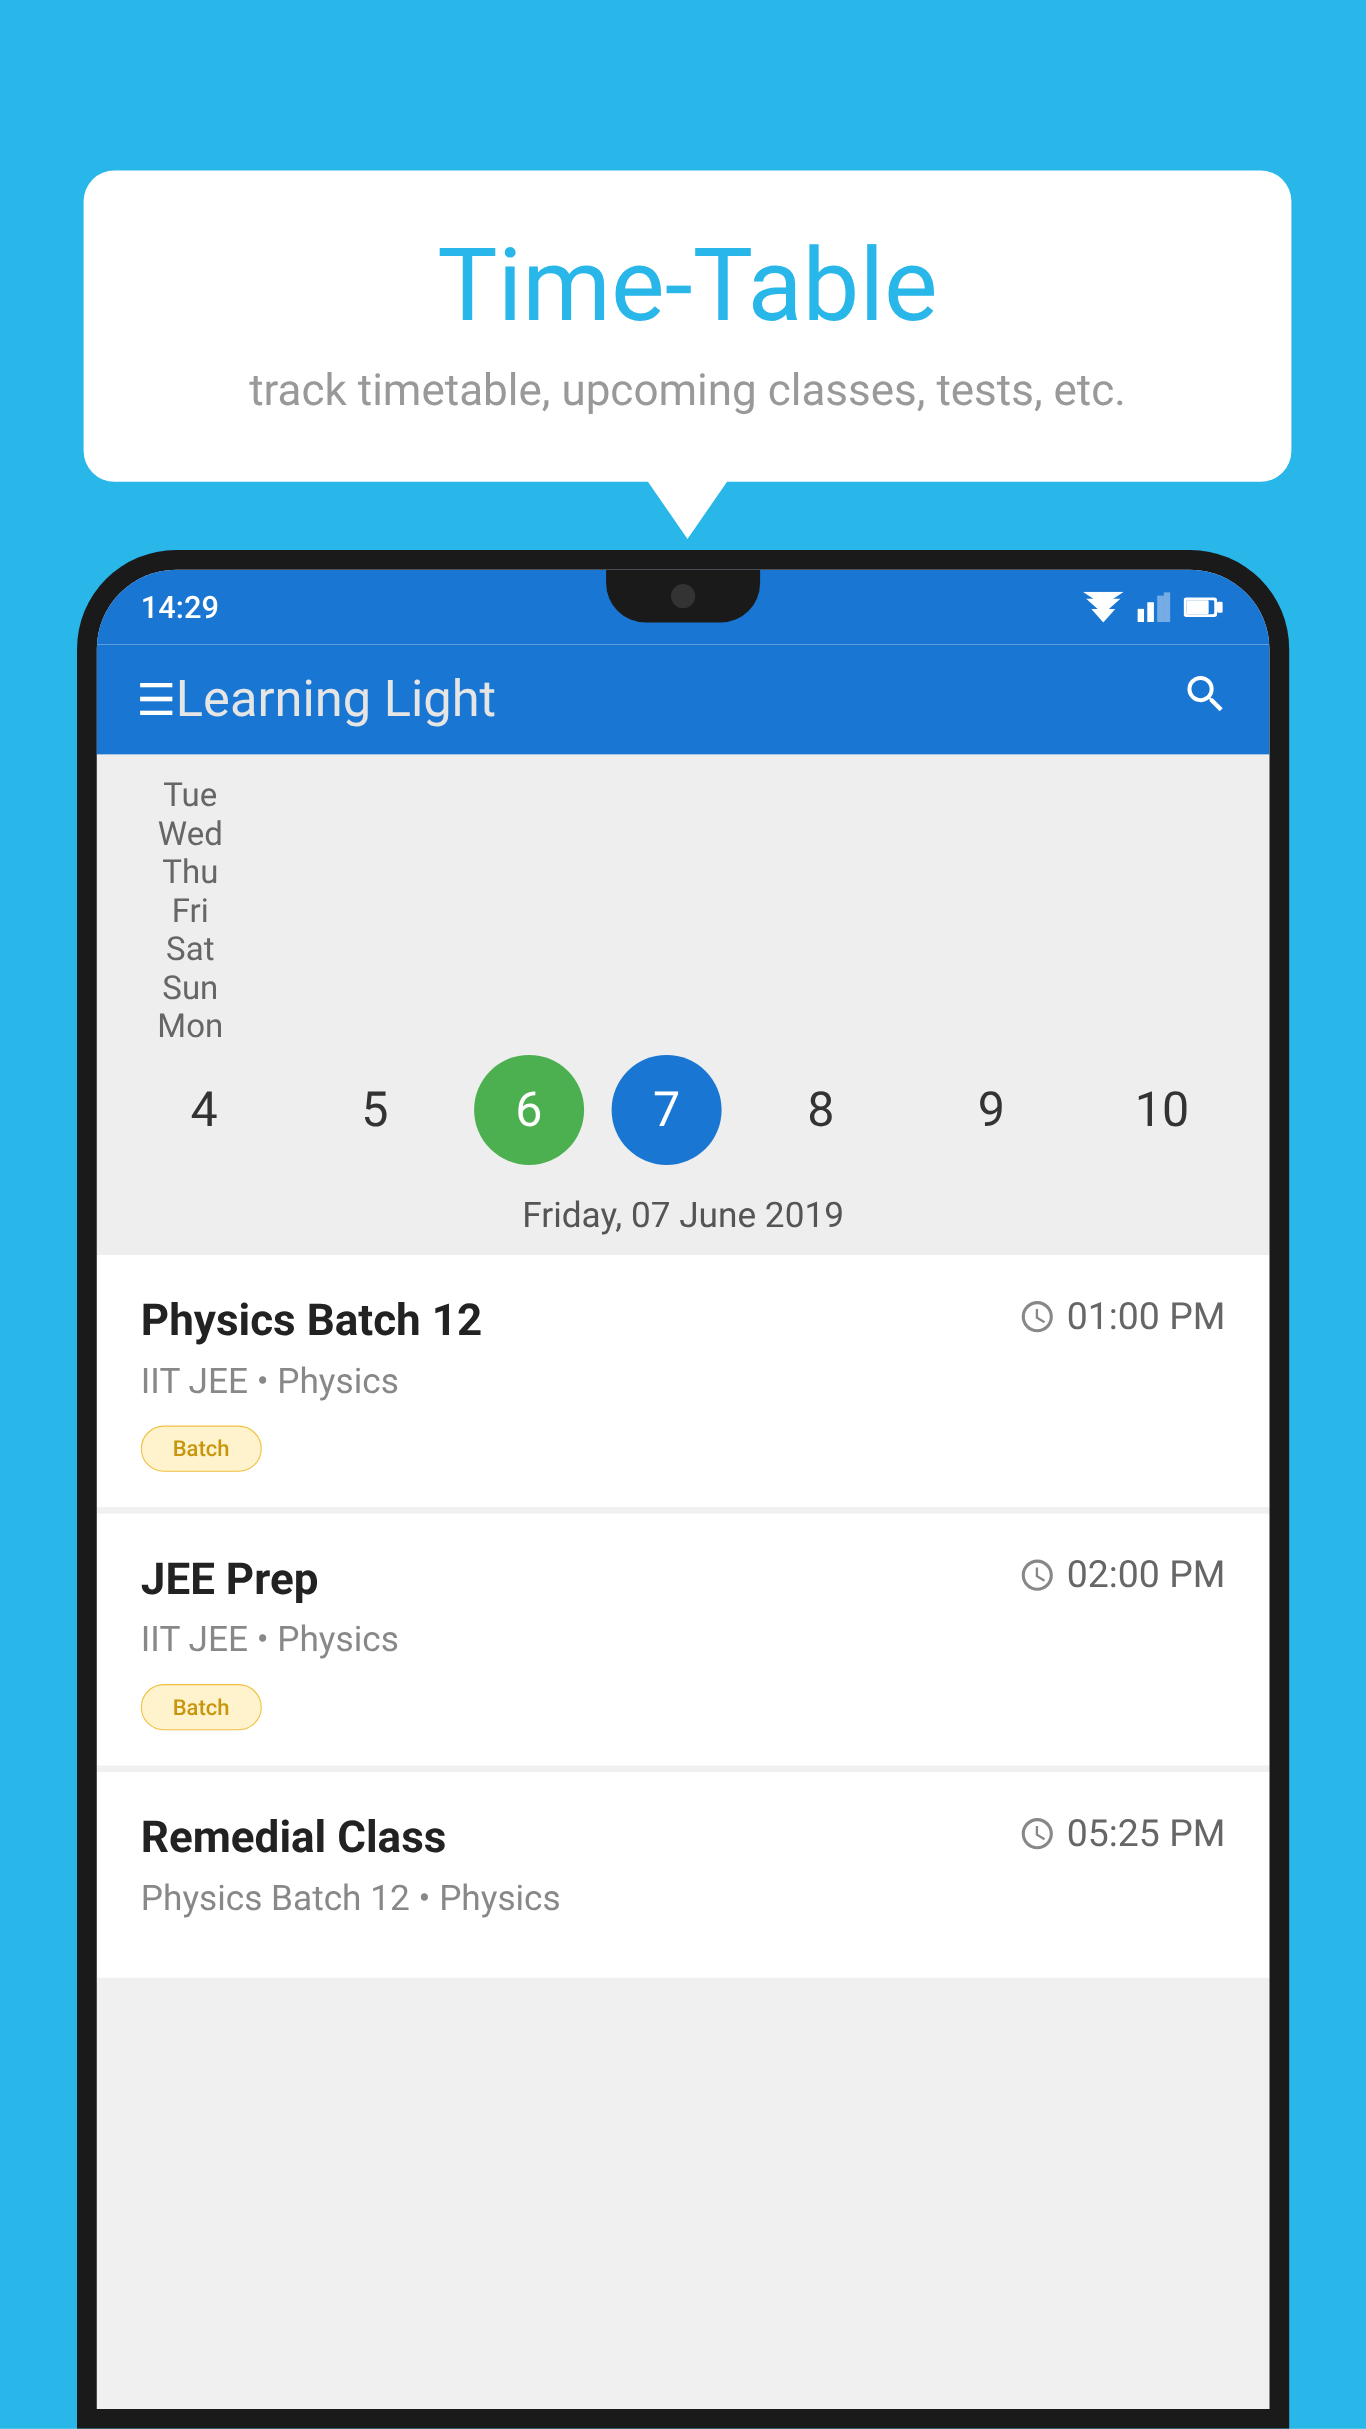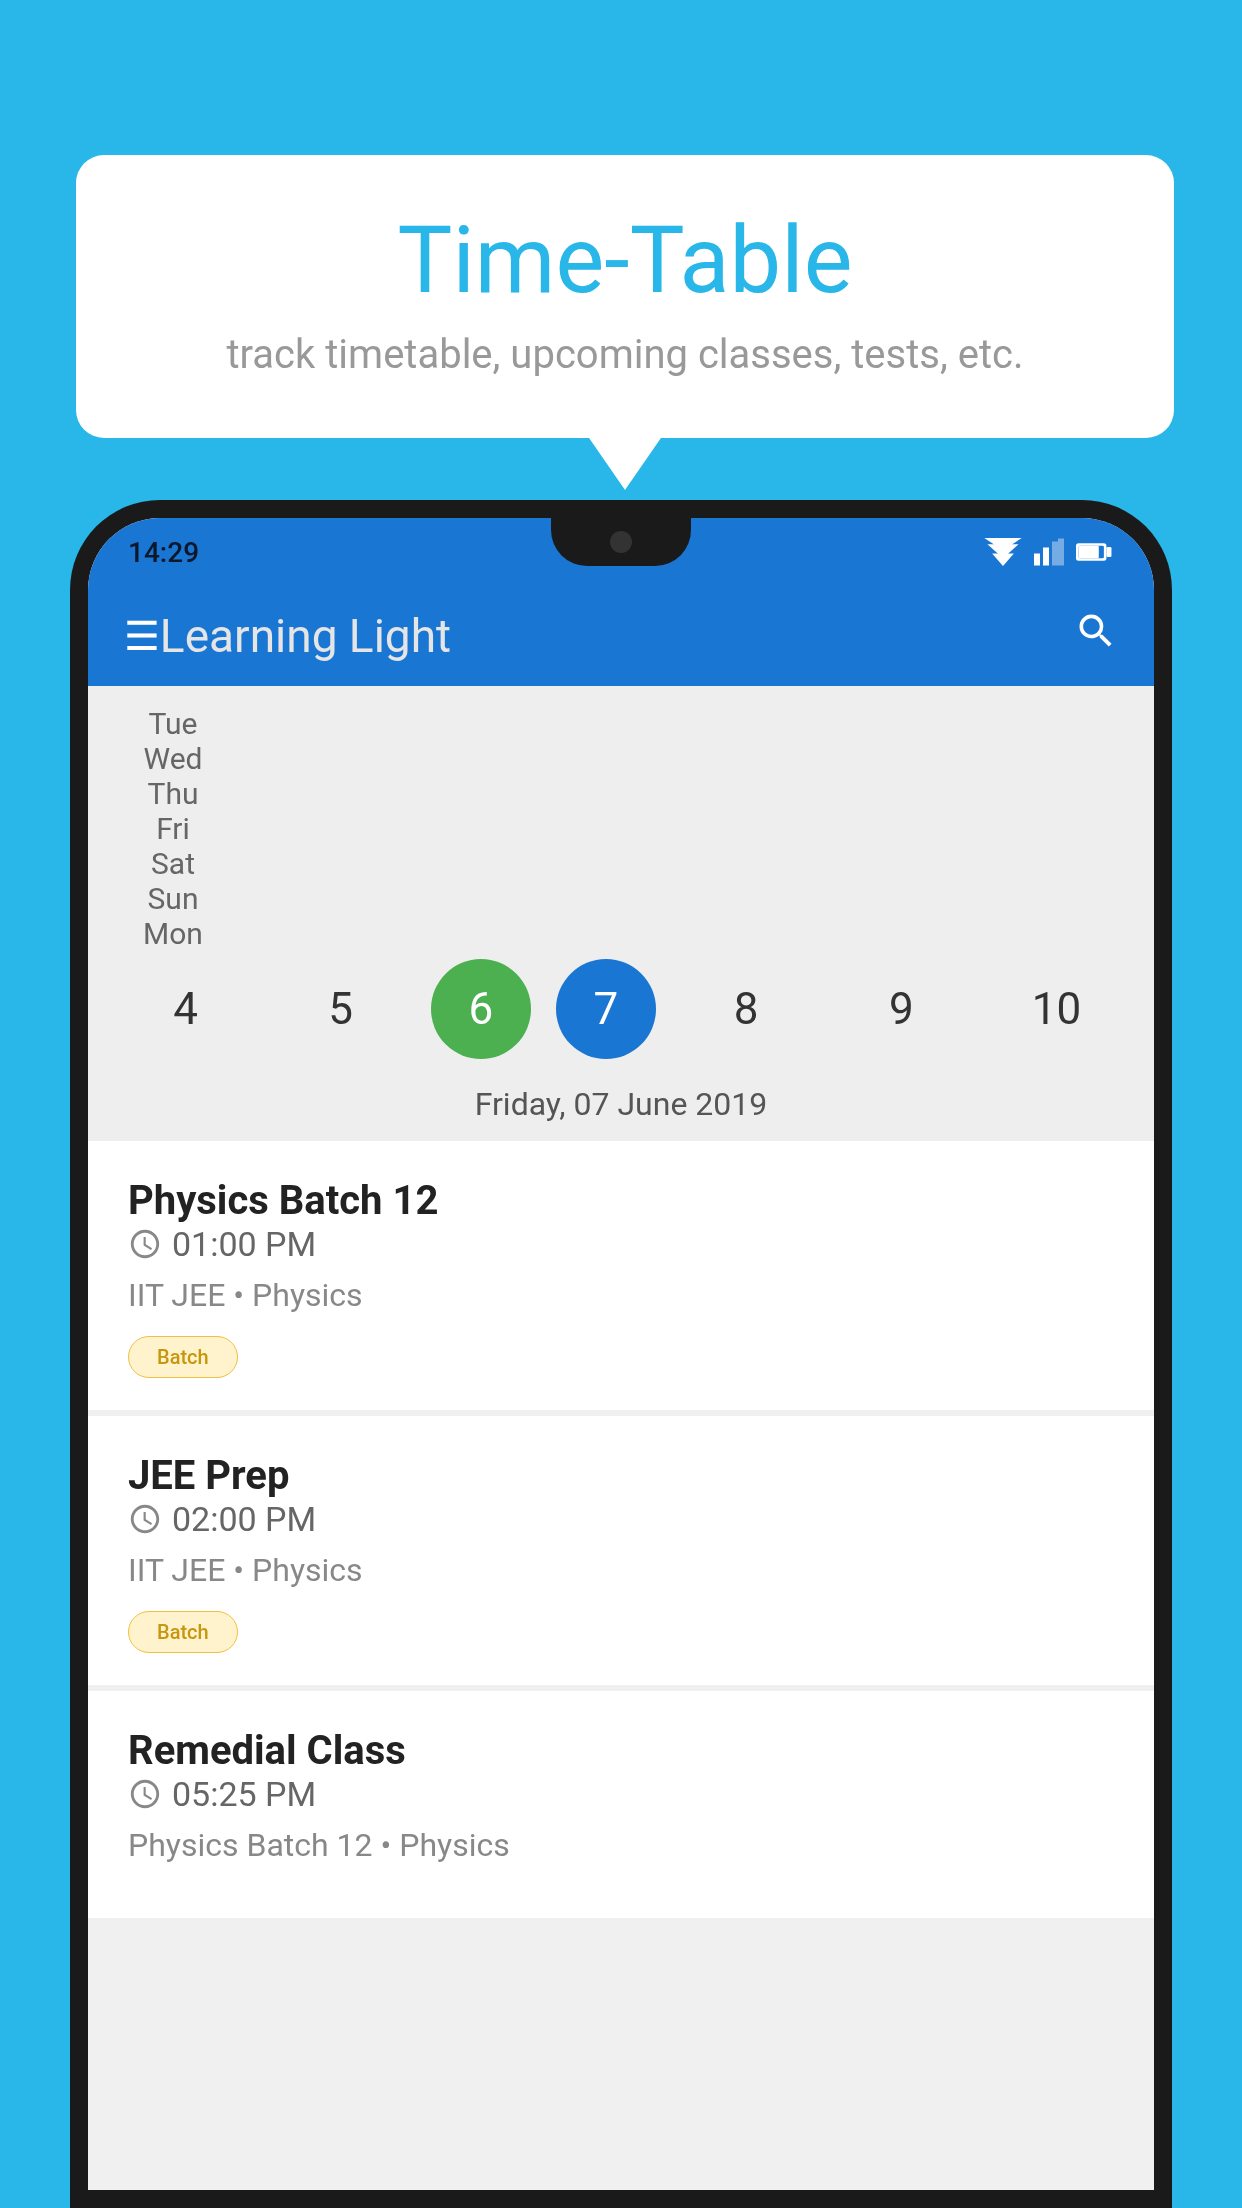--- a/index.html
+++ b/index.html
@@ -107,21 +107,21 @@
     }
 
     .camera-dot {
       width: 22px;
       height: 22px;
       background: #333;
       border-radius: 50%;
     }
 
     .status-time {
-      color: #0f172a;
+      color: #ffffff;
       font-size: 28px;
       font-weight: 500;
     }
 
     .status-icons {
       display: flex;
       align-items: center;
       gap: 12px;
     }
 
@@ -228,21 +228,20 @@
       background: white;
       margin-bottom: 6px;
       padding: 36px 40px 32px;
     }
 
     .class-card-header {
       display: flex;
       justify-content: space-between;
       align-items: flex-start;
       margin-bottom: 12px;
-      flex-direction: column;
     }
 
     .class-name {
       font-size: 40px;
       font-weight: 700;
       color: #222;
     }
 
     .class-time {
       display: flex;

